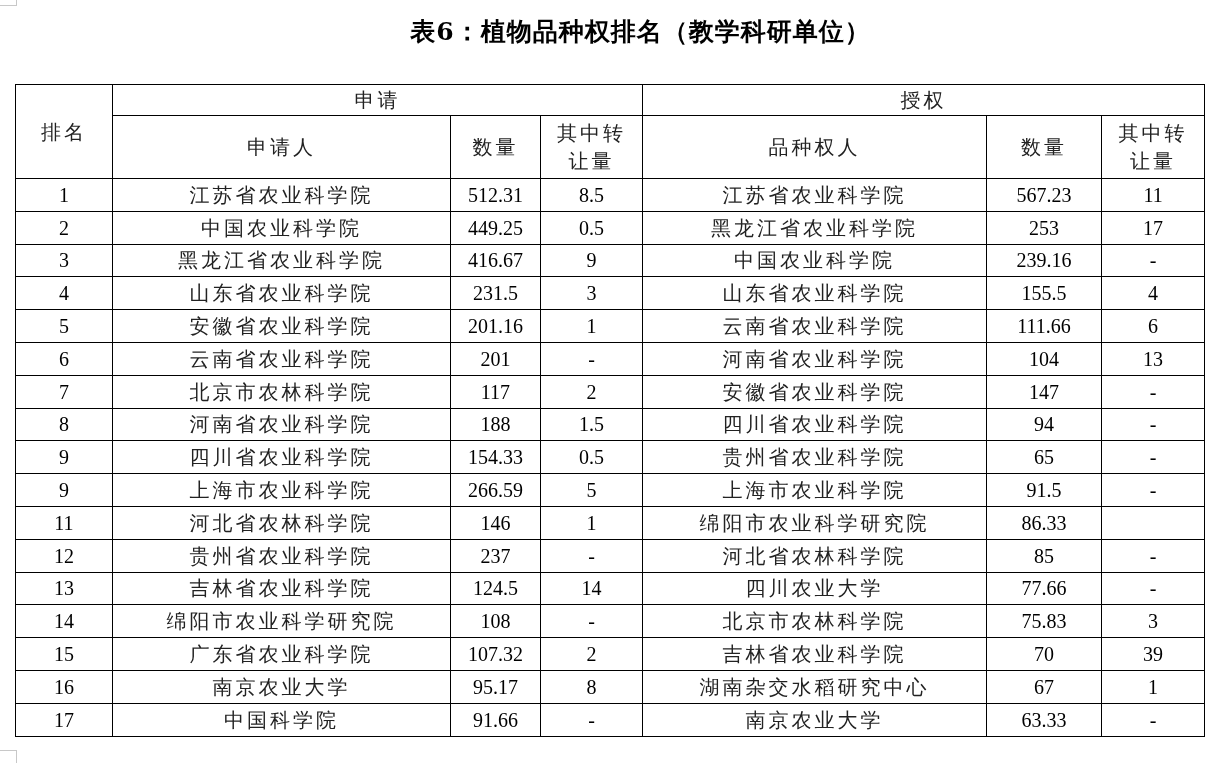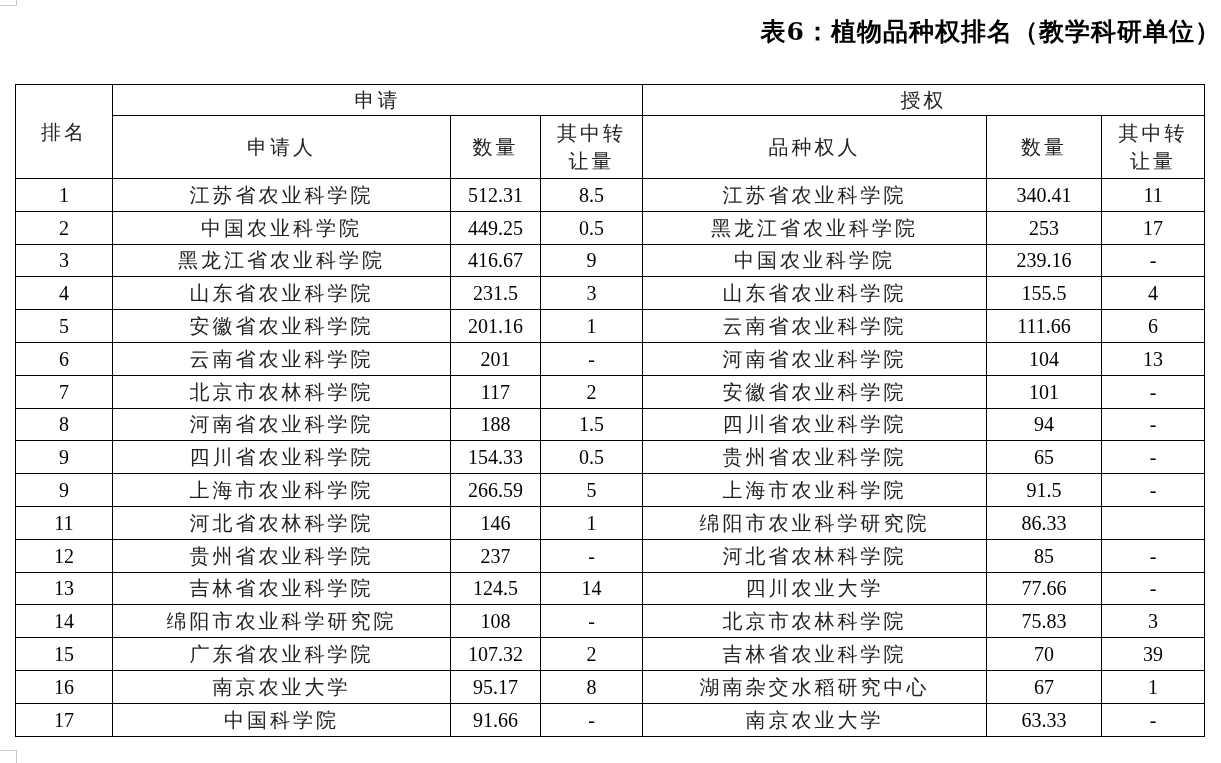--- a/index.html
+++ b/index.html
@@ -2,21 +2,21 @@
 <html><head>
 <meta charset="utf-8">
 <style>
   html, body { margin: 0; padding: 0; background: #ffffff; }
   body { width: 1221px; height: 763px; position: relative; overflow: hidden;
          font-family: "Liberation Serif", "DejaVu Serif", serif; color: #000; }
   .corner-mark-top { position: absolute; left: 0; top: 0; width: 16px; height: 5px;
          border-right: 1px solid #c8c8c8; border-bottom: 1px solid #c8c8c8; }
   .corner-mark-bottom { position: absolute; left: 0; top: 750px; width: 16px; height: 13px;
          border-right: 1px solid #c8c8c8; border-top: 1px solid #c8c8c8; }
-  .title { position: absolute; left: 0; top: 14px; width: 1221px; text-align: right;
+  .title { position: absolute; left: 0; top: 14px; width: 1221px; text-align: center;
          font-family: "DejaVu Serif", "Liberation Serif", serif; font-weight: bold;
          font-size: 25px; letter-spacing: 1px; line-height: 36px; padding-left: 60px; box-sizing: border-box; }
   table.rank-table { position: absolute; left: 15px; top: 84px; border-collapse: collapse;
          table-layout: fixed; width: 1189px; }
   table.rank-table td, table.rank-table th {
          border: 1.5px solid #000; text-align: center; vertical-align: middle;
          padding: 0; font-weight: normal; font-size: 20px; line-height: 22px; }
   .cjk { font-family: "DejaVu Sans", "Liberation Sans", sans-serif; font-size: 19px; letter-spacing: 3px; color: #222; }
   .num { font-family: "Liberation Serif", "DejaVu Serif", serif; font-size: 21px; }
   th.h-group { height: 30px; }
@@ -62,21 +62,21 @@
       </th>
     </tr>
   </thead>
   <tbody id="table-body">
       <tr>
         <td class="num">1</td>
         <td class="cjk">江苏省农业科学院</td>
         <td class="num">512.31</td>
         <td class="num">8.5</td>
         <td class="cjk">江苏省农业科学院</td>
-        <td class="num">340.41</td>
+        <td class="num">567.23</td>
         <td class="num">11</td>
       </tr>
       <tr>
         <td class="num">2</td>
         <td class="cjk">中国农业科学院</td>
         <td class="num">449.25</td>
         <td class="num">0.5</td>
         <td class="cjk">黑龙江省农业科学院</td>
         <td class="num">253</td>
         <td class="num">17</td>
@@ -116,21 +116,21 @@
         <td class="cjk">河南省农业科学院</td>
         <td class="num">104</td>
         <td class="num">13</td>
       </tr>
       <tr>
         <td class="num">7</td>
         <td class="cjk">北京市农林科学院</td>
         <td class="num">117</td>
         <td class="num">2</td>
         <td class="cjk">安徽省农业科学院</td>
-        <td class="num">101</td>
+        <td class="num">147</td>
         <td class="num">-</td>
       </tr>
       <tr>
         <td class="num">8</td>
         <td class="cjk">河南省农业科学院</td>
         <td class="num">188</td>
         <td class="num">1.5</td>
         <td class="cjk">四川省农业科学院</td>
         <td class="num">94</td>
         <td class="num">-</td>

